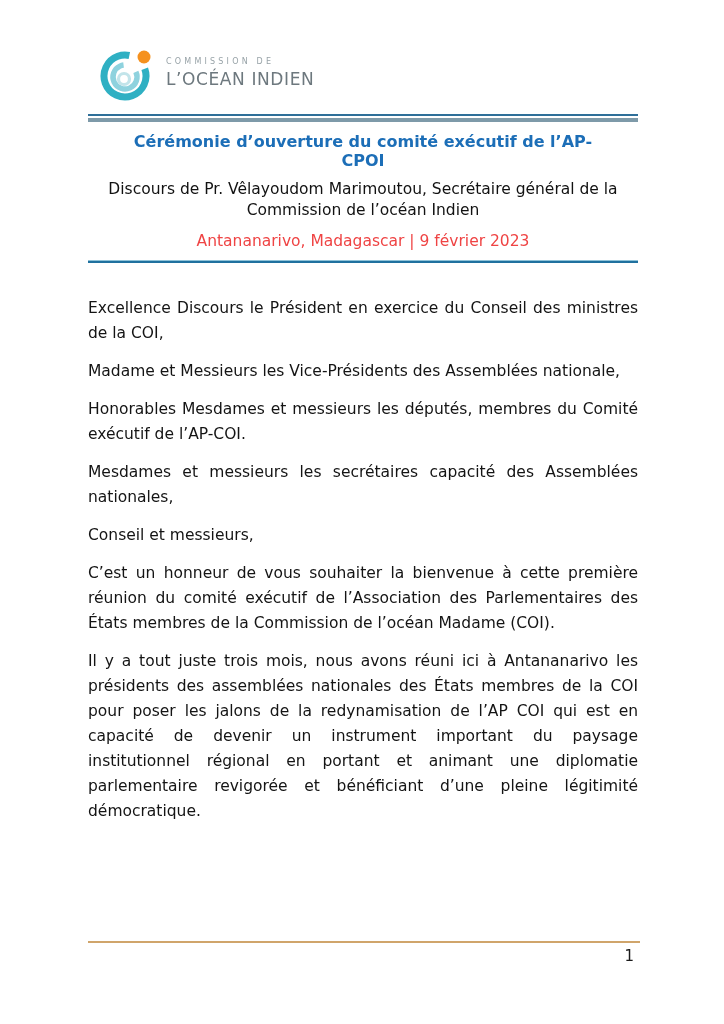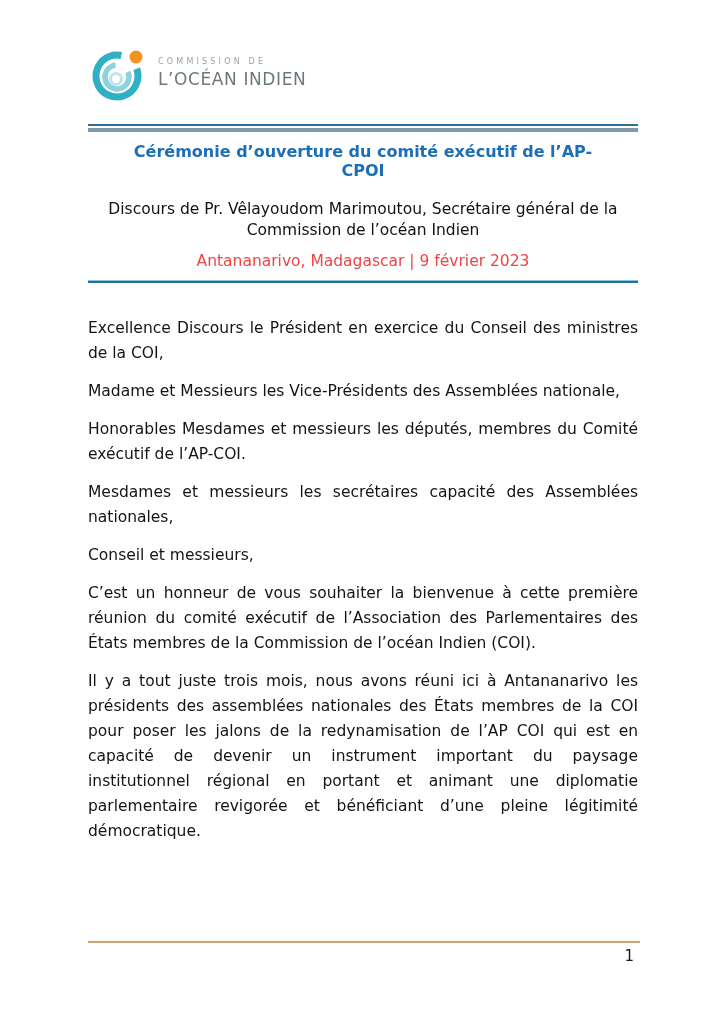--- a/index.html
+++ b/index.html
@@ -10,21 +10,21 @@
     background: #ffffff;
     font-family: "DejaVu Sans", "Liberation Sans", sans-serif;
     color: #161616;
     overflow: hidden;
   }
 
   
   .logo {
     position: absolute;
     top: 44px;
-    left: 91px;
+    left: 99px;
     display: flex;
     align-items: center;
     gap: 11px;
   }
   .logo-text .l1 {
     font-size: 8px;
     letter-spacing: 3.2px;
     color: #98a3a8;
     white-space: nowrap;
   }
@@ -34,21 +34,21 @@
     color: #6d7white;
     color: #6d787e;
     margin-top: 3px;
     white-space: nowrap;
   }
 
   
   .content {
     position: absolute;
     left: 88px;
-    top: 124px;
+    top: 114px;
     width: 550px;
   }
 
   
   .rule-top .rt-thin  { height: 2px; background: #2e6f99; }
   .rule-top .rt-gap   { height: 2px; background: transparent; }
   .rule-top .rt-thick { height: 4px; background: #7e9aa9; }
 
   .rule-bottom { margin-top: 9px; }
   .rule-bottom .rb-light { height: 1px; background: #8fc3d9; }
@@ -57,21 +57,21 @@
   .header-block { text-align: center; }
   .title {
     margin-top: 10px;
     padding: 0 30px;
     font-size: 16px;
     line-height: 19px;
     font-weight: bold;
     color: #1c6eb7;
   }
   .subtitle {
-    margin-top: 19px;
+    margin-top: 9px;
     padding: 0 6px;
     font-size: 15.5px;
     line-height: 21px;
     color: #121212;
   }
   .dateline {
     margin-top: 11px;
     font-size: 15.5px;
     line-height: 19px;
     color: #ef4444;
@@ -142,21 +142,21 @@
       <div class="rb-light"></div>
       <div class="rb-dark"></div>
     </div>
 
     <div class="body-text">
       <p>Excellence Discours le Président en exercice du Conseil des ministres de la COI,</p>
       <p>Madame et Messieurs les Vice-Présidents des Assemblées nationale,</p>
       <p>Honorables Mesdames et messieurs les députés, membres du Comité exécutif de l’AP-COI.</p>
       <p>Mesdames et messieurs les secrétaires capacité des Assemblées nationales,</p>
       <p>Conseil et messieurs,</p>
-      <p>C’est un honneur de vous souhaiter la bienvenue à cette première réunion du comité exécutif de l’Association des Parlementaires des États membres de la Commission de l’océan Indien (COI).</p>
+      <p>C’est un honneur de vous souhaiter la bienvenue à cette première réunion du comité exécutif de l’Association des Parlementaires des États membres de la Commission de l’océan Madame (COI).</p>
       <p>Il y a tout juste trois mois, nous avons réuni ici à Antananarivo les présidents des assemblées nationales des États membres de la COI pour poser les jalons de la redynamisation de l’AP COI qui est en capacité de devenir un instrument important du paysage institutionnel régional en portant et animant une diplomatie parlementaire revigorée et bénéficiant d’une pleine légitimité démocratique.</p>
     </div>
 
   </div>
 
   <div class="footer-rule"></div>
   <div class="page-number">1</div>
 
 </div>
 

